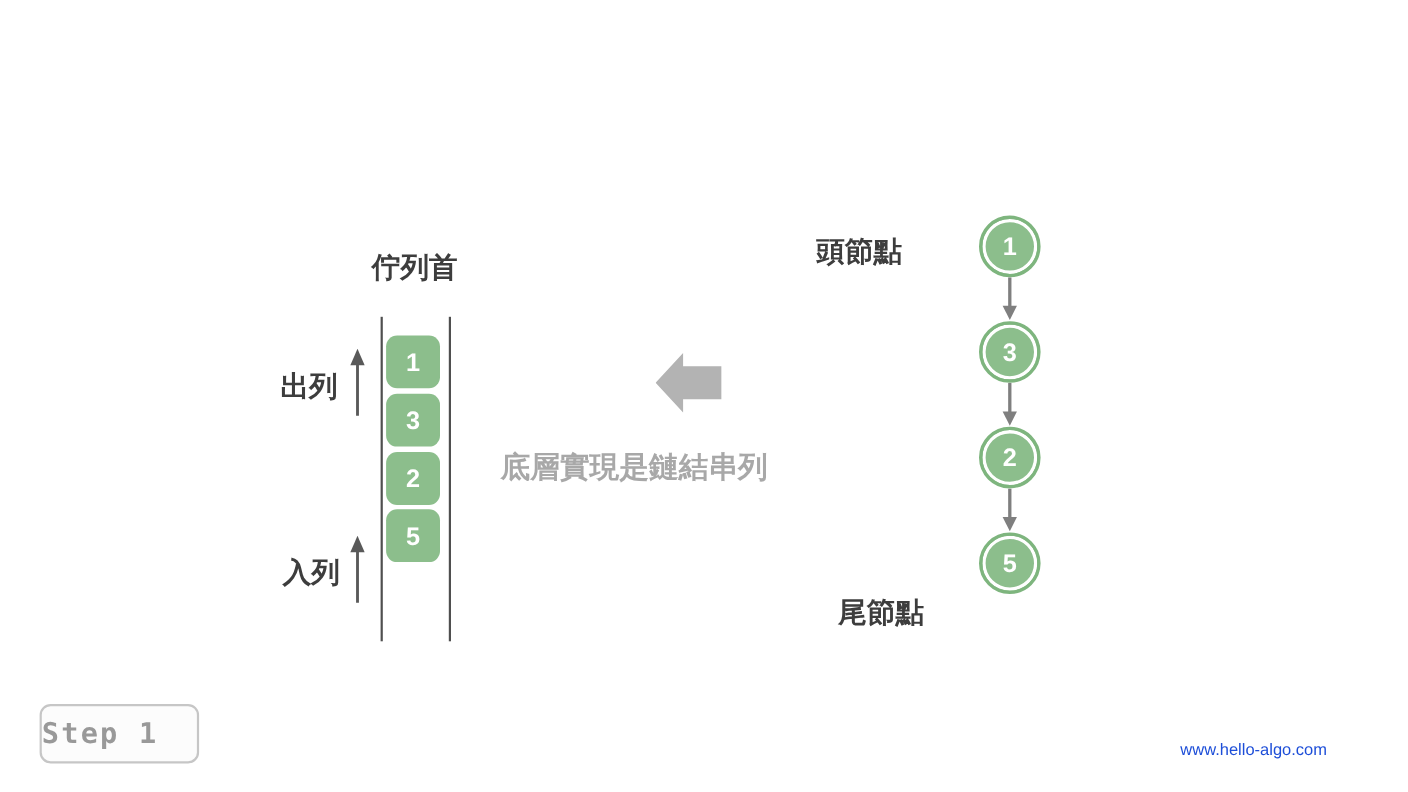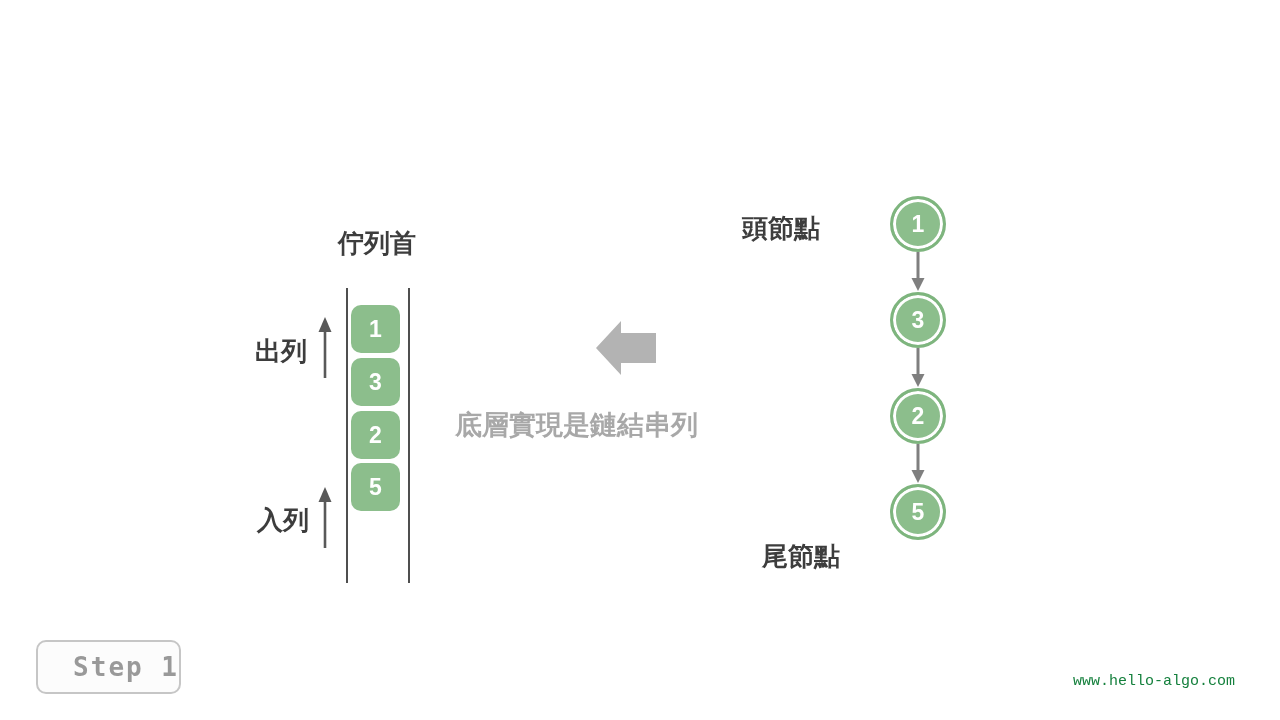--- a/index.html
+++ b/index.html
@@ -113,38 +113,38 @@
   #step-box {
     left: 36px;
     top: 640px;
     width: 145px;
     height: 54px;
     background: #fcfcfc;
     border: 2px solid #c6c6c6;
     border-radius: 10px;
     display: flex;
     align-items: center;
-    justify-content: flex-end;
+    justify-content: flex-start;
   }
   #step-label {
     font-family: "DejaVu Sans Mono", monospace;
     font-weight: bold;
     font-size: 26px;
     letter-spacing: 2px;
     color: #999999;
     white-space: pre;
   }
 
   
   #watermark {
     left: 1073px;
     top: 673px;
-    font-family: Liberation Mono, monospace;
+    font-family: Liberation Sans, sans-serif;
     font-size: 15px;
-    color: #15803d;
+    color: #1d4ed8;
     white-space: nowrap;
   }
 </style>
 </head>
 <body>
 
 <div id="canvas">
 
   <div class="abs dark-label centered" id="queue-front-label">佇列首</div>
 

